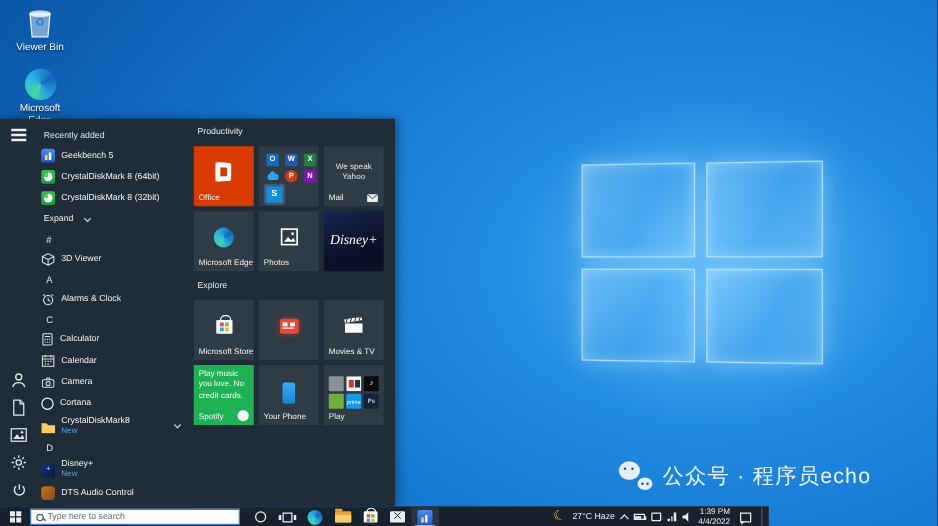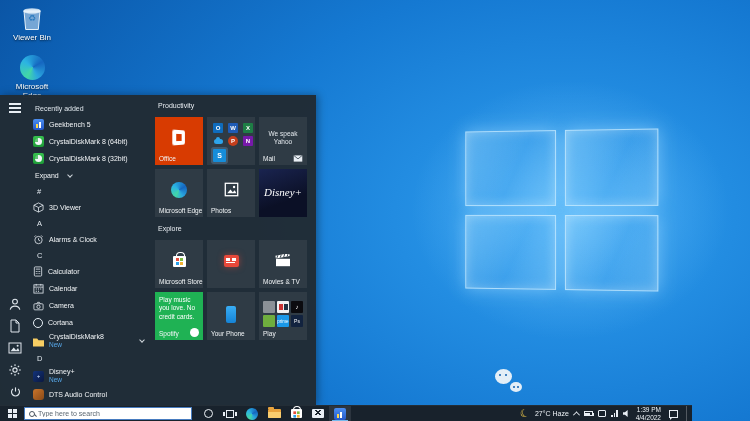--- a/index.html
+++ b/index.html
@@ -131,21 +131,21 @@
   .bag { position:relative; width:13px; height:11px; background:#fff; border-radius:1px; margin-bottom:6px; }
   .bag::before { content:""; position:absolute; left:3px; top:-4px; width:7px; height:5px;
     border:1.3px solid #fff; border-bottom:none; border-radius:4px 4px 0 0; }
   .bag::after { content:""; position:absolute; left:3px; top:2px; width:7px; height:7px;
     background:linear-gradient(#e64e3c,#e64e3c) 0 0/3px 3px no-repeat,
                linear-gradient(#7db93f,#7db93f) 4px 0/3px 3px no-repeat,
                linear-gradient(#2aa0e8,#2aa0e8) 0 4px/3px 3px no-repeat,
                linear-gradient(#f2b233,#f2b233) 4px 4px/3px 3px no-repeat; }
 
   
-  .taskbar { position:absolute; left:0; bottom:0; width:692px; height:16px;
+  .taskbar { position:absolute; left:0; bottom:0; width:615px; height:16px;
     background:#18222c; display:flex; align-items:center; z-index:10;
     border-top:1px solid rgba(255,255,255,.05); }
   .tb-start { width:24px; height:16px; display:flex; align-items:center; justify-content:center; }
   .win-glyph { width:9px; height:9px; display:grid; grid-template:1fr 1fr/1fr 1fr; gap:1px; }
   .win-glyph i { background:#e8eef4; }
   .search { width:168px; height:13px; background:#fff; border:1px solid #477cc0;
     display:flex; align-items:center; gap:3px; padding:0 4px; margin-right:5px; }
   .mag { width:6px; height:6px; border:1px solid #4a5560; border-radius:50%; position:relative; flex:none; }
   .mag::after { content:""; position:absolute; width:3px; height:1px; background:#4a5560;
     transform:rotate(45deg); right:-2.5px; bottom:-.5px; }
@@ -227,20 +227,21 @@
   <div class="desk-icon" style="left:6px; top:55px;">
     <div class="edge-orb"></div>
     <div class="lbl">Microsoft Edge</div>
   </div>
 
   <div class="watermark">
     <div class="wc">
         <div class="b1"></div>
         <div class="b2"></div>
       </div>
+    <div class="wm-text">公众号 · 程序员echo</div>
   </div>
 
   <div class="start-menu">
 
     <div class="rail">
       <div class="rail-btn">
         <div class="hamburger">
             <i></i>
             <i></i>
             <i></i>

